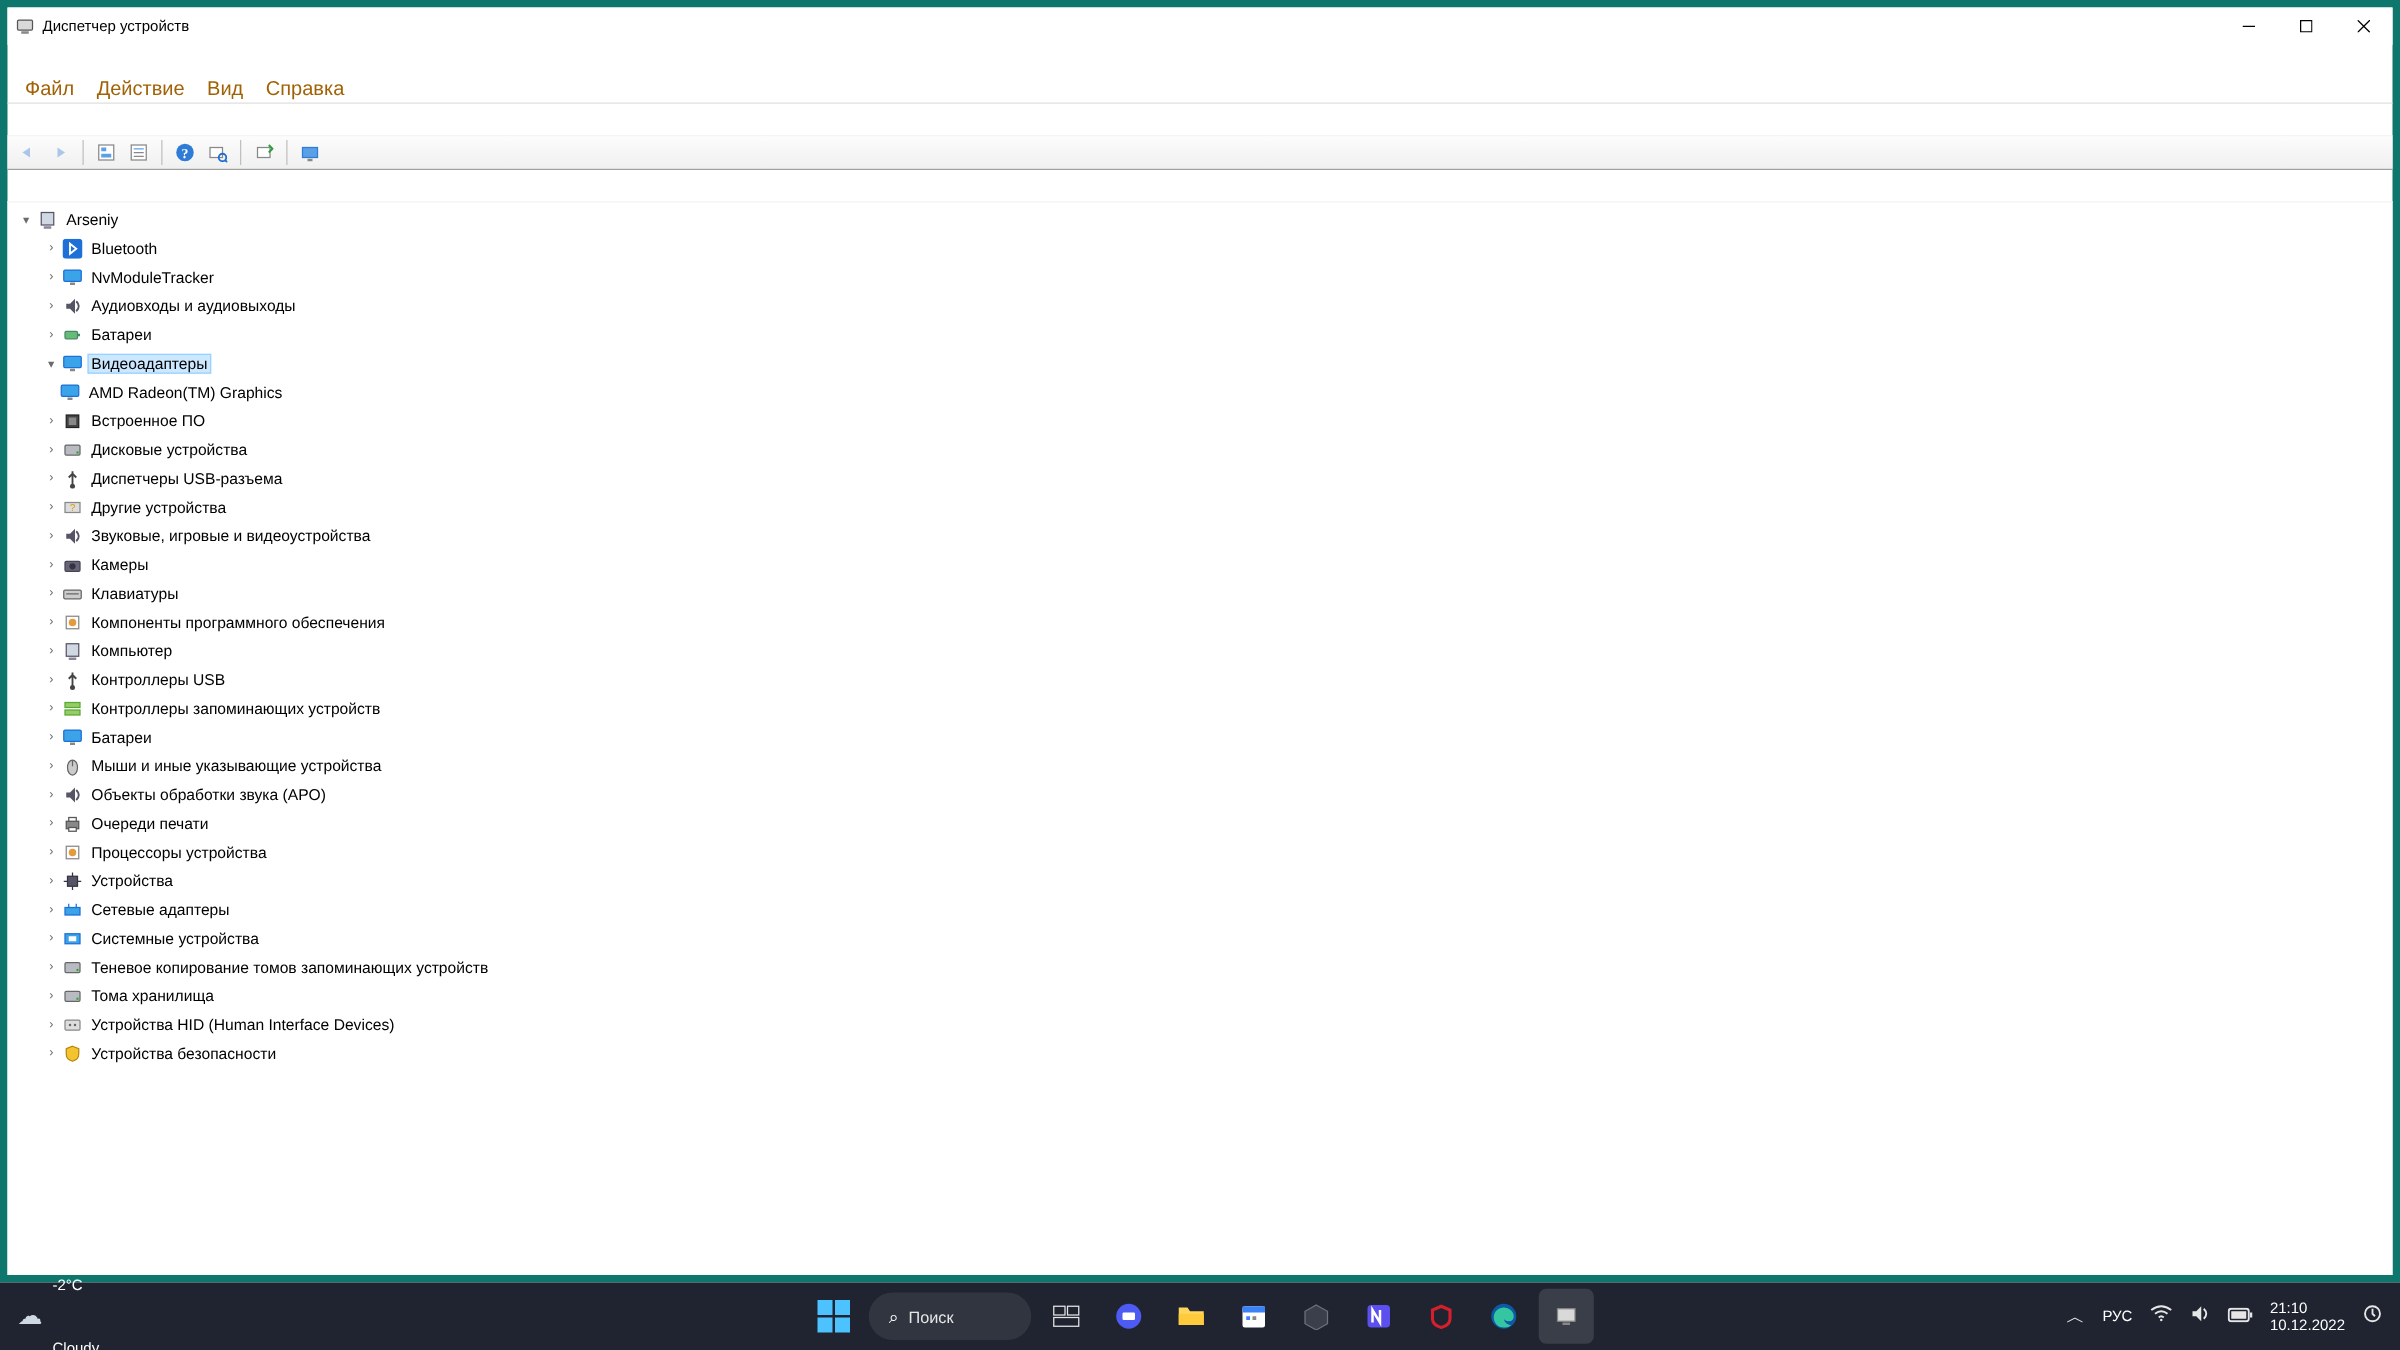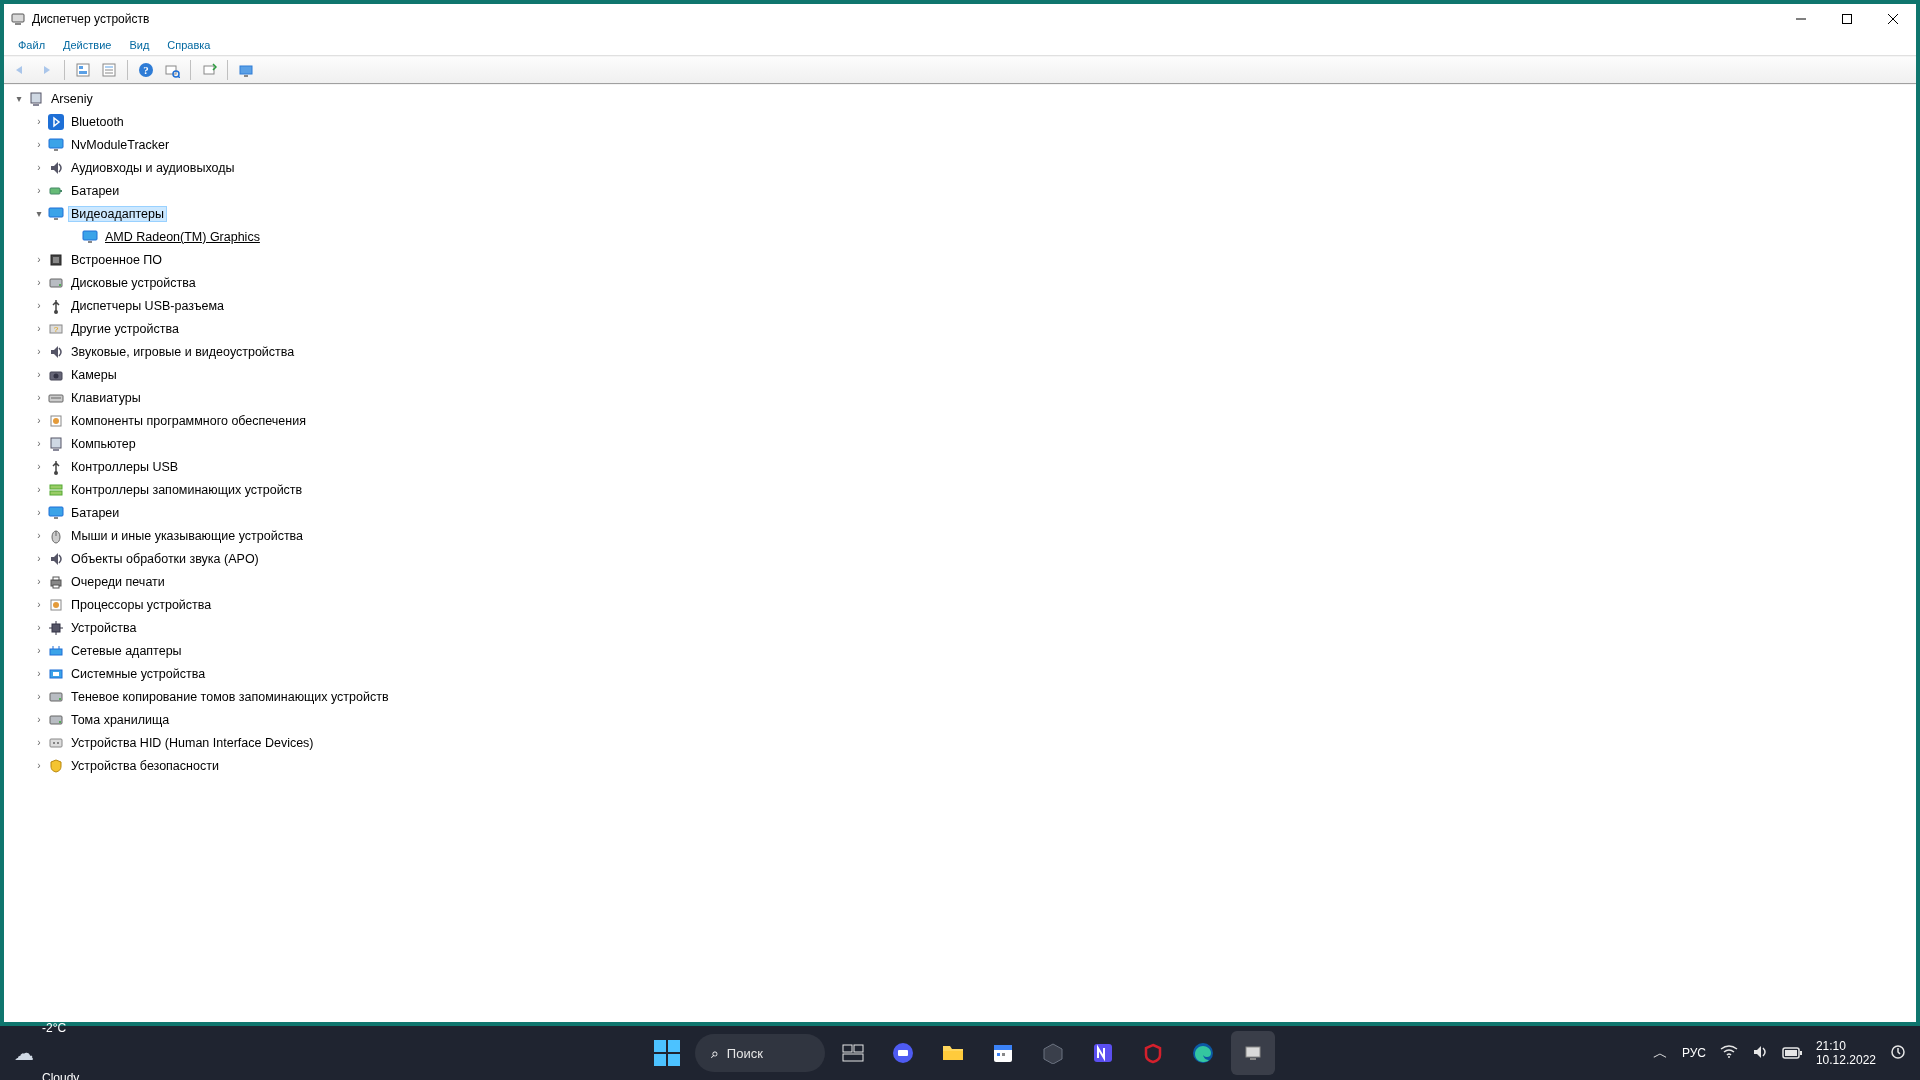--- a/index.html
+++ b/index.html
@@ -1,26 +1,26 @@
 <!DOCTYPE html>
 <html><head>
 <meta charset="utf-8">
 <style>
   * { box-sizing: border-box; margin: 0; padding: 0; }
   html, body { width: 1920px; height: 1080px; font-family: "Segoe UI", Tahoma, sans-serif; font-size: 12.5px; background: #f0f0f0; overflow: hidden; }
-  .window { position: absolute; left: 0; top: 0; right: 0; bottom: 54px; background: #ffffff; display: flex; flex-direction: column; border: 4px solid #0f766e; }
+  .window { position: absolute; left: 0; top: 0; right: 0; bottom: 54px; background: #ffffff; display: flex; flex-direction: column; border: 6px solid #0f766e; gap: 25px; }
   
   .titlebar { height: 30px; display: flex; align-items: center; padding-left: 6px; background: #ffffff; }
   .titlebar .appicon { width: 16px; height: 16px; margin-right: 6px; display: inline-flex; align-items: center; justify-content: center; }
   .titlebar .title { font-size: 12px; color: #000; }
   .titlebar .spacer { flex: 1; }
   .winbtn { width: 46px; height: 30px; display: flex; align-items: center; justify-content: center; color: #000; }
   
   .menubar { height: 22px; display: flex; align-items: center; padding-left: 6px; border-bottom: 1px solid #e0e0e0; gap: 2px; }
-  .menuitem { padding: 2px 8px; font-size: 11px; color: #0369a1; cursor: default; }
+  .menuitem { padding: 2px 8px; font-size: 16px; color: #a16207; cursor: default; }
   
   .toolbar { height: 28px; border-top: 1px solid #f4f4f4; border-bottom: 1px solid #a0a0a0; background: linear-gradient(#fcfcfc,#f0f0f0); display: flex; align-items: center; padding: 0 4px; gap: 2px; }
   .tbtn { width: 24px; height: 24px; display: flex; align-items: center; justify-content: center; border: 1px solid transparent; }
   .tbtn.disabled { opacity: .35; }
   .tsep { width: 1px; height: 20px; background: #c0c0c0; margin: 0 4px; }
   
   .treepane { flex: 1; overflow: auto; background: #ffffff; border-top: 1px solid #f4f4f4; padding-top: 2px; }
   .node { display: flex; align-items: center; height: 23px; font-size: 12.5px; color: #000; white-space: nowrap; }
   .node .toggle { width: 14px; height: 14px; display: flex; align-items: center; justify-content: center; font-size: 10px; color: #6a6a6a; cursor: pointer; user-select: none; }
   .node .devicon { width: 16px; height: 16px; margin: 0 4px 0 2px; display: inline-flex; align-items: center; justify-content: center; }
@@ -197,21 +197,21 @@
         <div class="node selected" style="padding-left: 28px;">
           <span class="toggle">▾</span>
           <span class="devicon">
             <svg width="16" height="16">
               <rect x="1" y="2" width="14" height="9" rx="1" fill="#3ba3e8" stroke="#1e6fd6"></rect>
               <rect x="6" y="12" width="4" height="2" fill="#888"></rect>
             </svg>
           </span>
           <span class="label">Видеоадаптеры</span>
         </div>
-        <div class="node" style="padding-left: 62px; text-decoration: underline;">
+        <div class="node" style="padding-left: 26px;">
           <span class="toggle"></span>
           <span class="devicon">
             <svg width="16" height="16">
               <rect x="1" y="2" width="14" height="9" rx="1" fill="#3ba3e8" stroke="#1e6fd6"></rect>
               <rect x="6" y="12" width="4" height="2" fill="#888"></rect>
             </svg>
           </span>
           <span class="label">AMD Radeon(TM) Graphics</span>
         </div>
         <div class="node" style="padding-left: 28px;">

